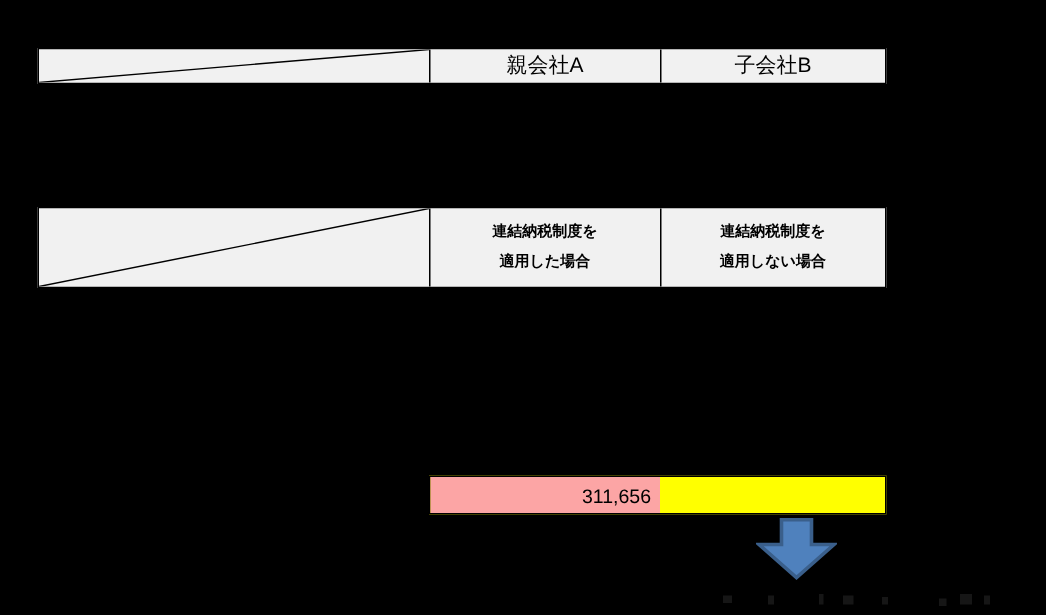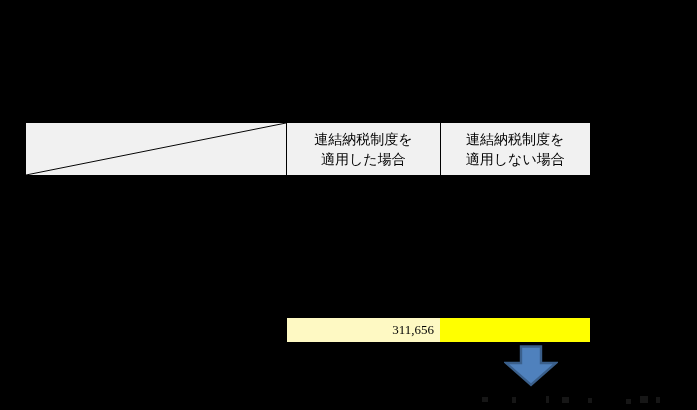--- a/index.html
+++ b/index.html
@@ -38,24 +38,25 @@
   }
   .tbl .cell + .cell {
     border-left: 1px solid #000000;
   }
   .table-company {
     left: 25px; top: 32px;
     width: 566px; height: 24px;
     font-size: 14px;
   }
   .table-scenario {
-    left: 25px; top: 122px;
+    left: 25px; top: 138px;
     width: 566px; height: 54px;
-    font-size: 14px;
+    font-size: 10px;
     line-height: 20px;
+    font-weight: bold;
   }
   .cell.diag {
     position: relative;
     padding: 0;
   }
   .cell.diag svg {
     position: absolute;
     left: 0; top: 0;
     width: 100%; height: 100%;
     display: block;
@@ -69,27 +70,26 @@
     position: absolute;
     left: 286px; top: 317px;
     width: 305px; height: 26px;
     display: flex;
     box-sizing: border-box;
     border: 1px solid #000000;
     background: #ffff00;
   }
   .vals .cell {
     box-sizing: border-box;
-    background: #fef9c3;
+    background: #fca5a5;
     display: flex;
     align-items: center;
     justify-content: flex-end;
     padding-right: 6px;
     font-size: 13px;
-    font-family: Liberation Serif, serif;
   }
   .vals .cell + .cell {
     border-left: 1px solid #000000;
   }
   .val-a { width: 153px; }
   .val-b { width: 150px; }
 
   .arrow-wrap {
     position: absolute;
     left: 504px; top: 345px;
@@ -114,20 +114,29 @@
   .artifact .m5 { left: 108px; top: 2px; width: 4px; height: 5px; }
   .artifact .m6 { left: 146px; top: 3px; width: 5px; height: 5px; }
   .artifact .m7 { left: 160px; top: 0;   width: 8px; height: 7px; }
   .artifact .m8 { left: 176px; top: 1px; width: 4px; height: 6px; }
 </style>
 </head>
 <body>
 
 <div class="canvas">
 
+  <div class="tbl table-company">
+    <div class="cell diag col-corner">
+      <svg viewBox="0 0 261 24" preserveAspectRatio="none" aria-hidden="true">
+        <line x1="0" y1="24" x2="261" y2="0" stroke="#000000" stroke-width="1"></line>
+      </svg>
+    </div>
+    <div class="cell col-a">親会社A</div>
+    <div class="cell col-b">子会社B</div>
+  </div>
 
   <div class="tbl table-scenario">
     <div class="cell diag col-corner">
       <svg viewBox="0 0 261 54" preserveAspectRatio="none" aria-hidden="true">
         <line x1="0" y1="54" x2="261" y2="0" stroke="#000000" stroke-width="1"></line>
       </svg>
     </div>
     <div class="cell col-a two-line">連結納税制度を
 適用した場合</div>
     <div class="cell col-b two-line">連結納税制度を

